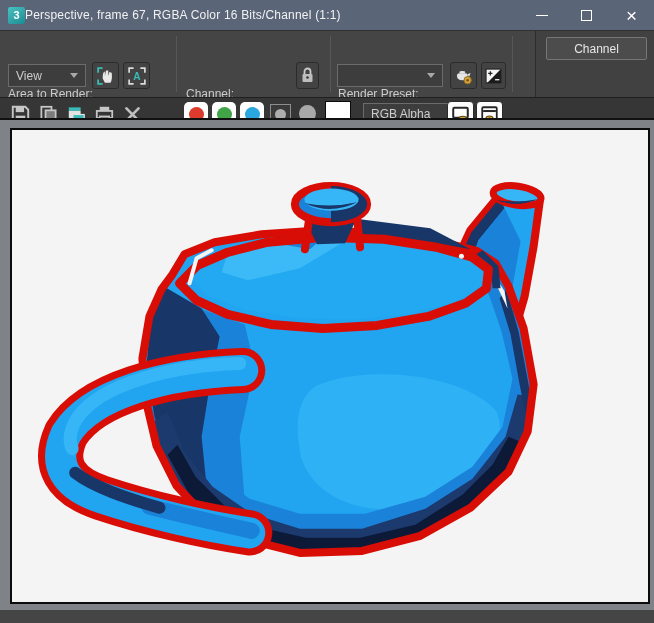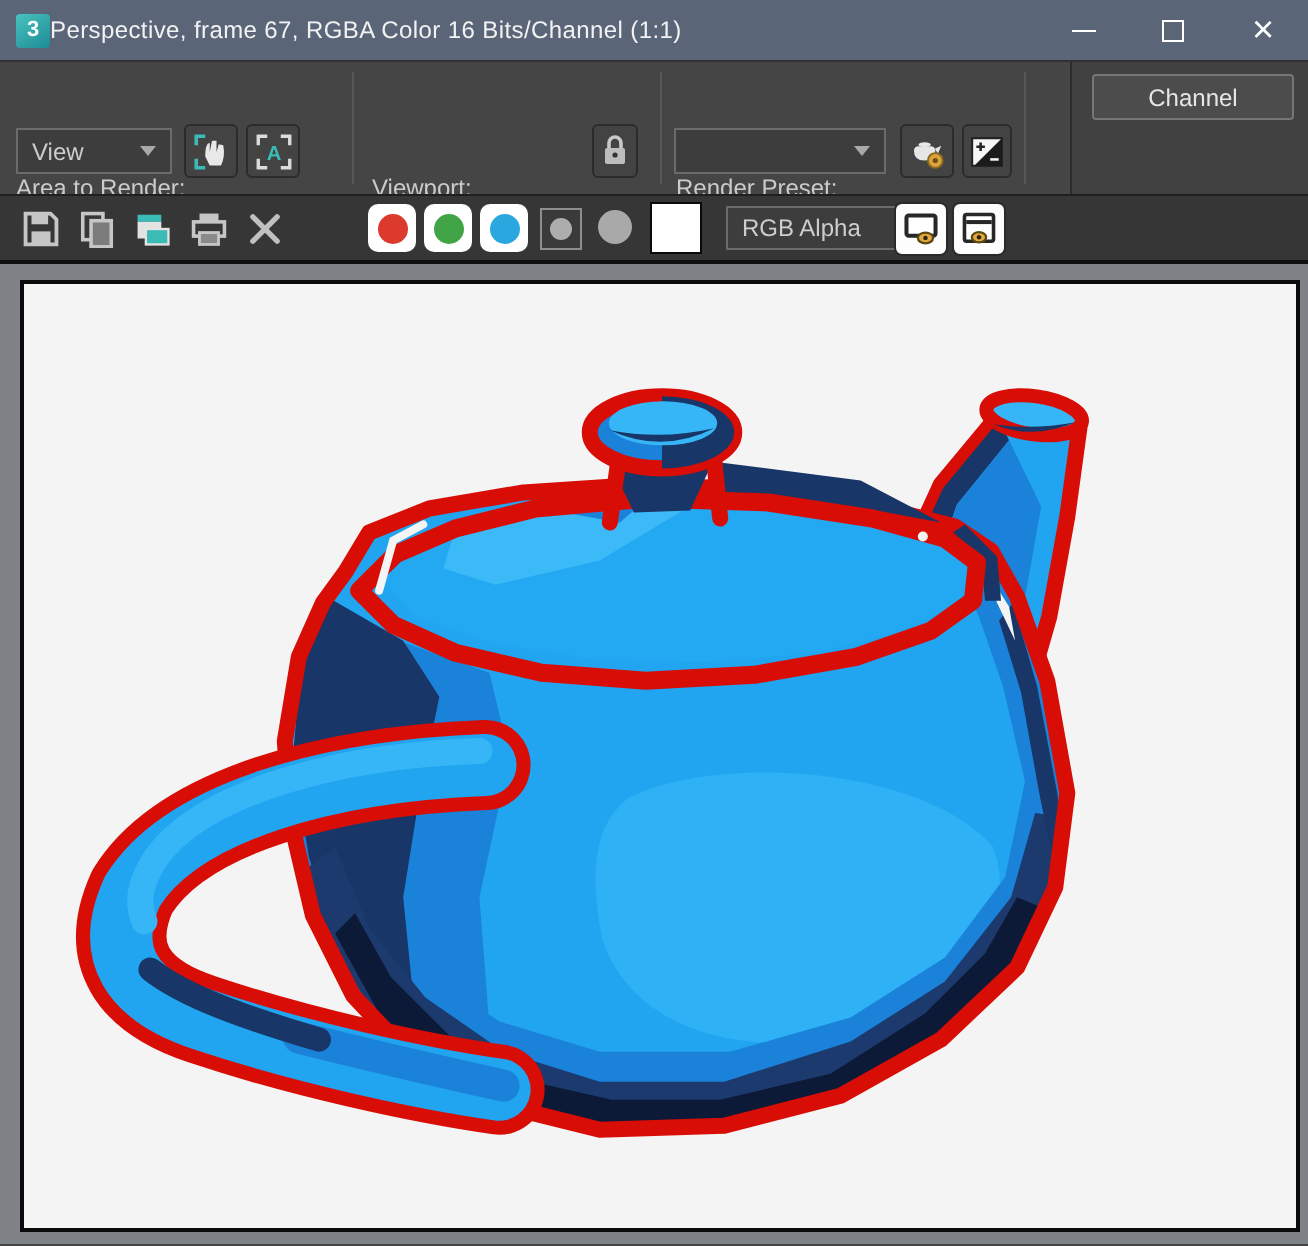--- a/index.html
+++ b/index.html
@@ -28,21 +28,21 @@
   .ibtn { position:absolute; width:27px; height:27px; background:#434343; border:1px solid #2b2b2b;
           border-radius:3px; display:flex; align-items:center; justify-content:center; }
   .vsep { position:absolute; top:5px; bottom:5px; width:1px; background:#333; border-right:1px solid #575757; }
   .rpanel { position:absolute; left:535px; top:0; width:119px; height:67px; background:#414141; border-left:1px solid #2c2c2c; }
   .render-btn { position:absolute; left:10px; top:6px; width:101px; height:23px; background:#4c4c4c;
                 border:1px solid #767676; border-radius:2px; color:#e6e6e6; font-size:12px;
                 display:flex; align-items:center; justify-content:center; }
   .rpanel .dd { left:10px; top:36px; width:96px; }
 
   
-  .toolbar2 { position:relative; height:33px; background:#363636; border-top:1px solid #1f1f1f;padding-left:28px; }
+  .toolbar2 { position:relative; height:21px; background:#363636; border-top:1px solid #1f1f1f;padding-left:28px; }
   .t2btn { position:absolute; top:4px; width:24px; height:24px; display:flex; align-items:center; justify-content:center; }
   .chbtn { position:absolute; top:4px; width:24px; height:24px; background:#fff; border-radius:5px;
            display:flex; align-items:center; justify-content:center; }
   .circ { width:15px; height:15px; border-radius:50%; }
   .monobtn { position:absolute; top:6px; width:21px; height:21px; background:#3a3a3a; border:1px solid #8e8e8e;
              display:flex; align-items:center; justify-content:center; }
   .alpha-circ { position:absolute; top:7px; width:17px; height:17px; border-radius:50%; background:#a9a9a9; }
   .swatch { position:absolute; top:3px; width:26px; height:26px; background:#fff; border:1px solid #0a0a0a; }
   .viewbtn { position:absolute; top:3px; width:27px; height:27px; background:#fdfdfd; border:1px solid #2a2a2a;
              border-radius:4px; display:flex; align-items:center; justify-content:center; }
@@ -88,21 +88,21 @@
       </svg>
     </div>
     <div class="ibtn" style="left:123px; top:31px">
       <svg width="18" height="18" viewBox="0 0 16 16">
         <path d="M1 5 V1 H5 M11 1 H15 V5 M15 11 V15 H11 M5 15 H1 V11" fill="none" stroke="#dcdcdc" stroke-width="1.5"></path>
         <text x="8" y="11.5" text-anchor="middle" font-size="9" font-weight="bold" fill="#3abbb5" font-family="Liberation Sans, sans-serif">A</text>
       </svg>
     </div>
     <div class="vsep" style="left:176px"></div>
 
-    <div class="tb-label" style="left:186px">Viewport:</div>
+    <div class="tb-label" style="left:186px">Channel:</div>
     <div class="ibtn" style="left:296px; top:31px; width:23px">
       <svg width="15" height="17" viewBox="0 0 15 17">
         <path d="M4.5 7 V4.5 a3 3 0 0 1 6 0 V7" fill="none" stroke="#c9c9c9" stroke-width="1.8"></path>
         <rect x="2.5" y="7" width="10" height="8" rx="1" fill="#bdbdbd"></rect>
         <circle cx="7.5" cy="10.5" r="1.3" fill="#333"></circle>
       </svg>
     </div>
     <div class="vsep" style="left:330px"></div>
 
     <div class="tb-label" style="left:338px">Render Preset:</div>

